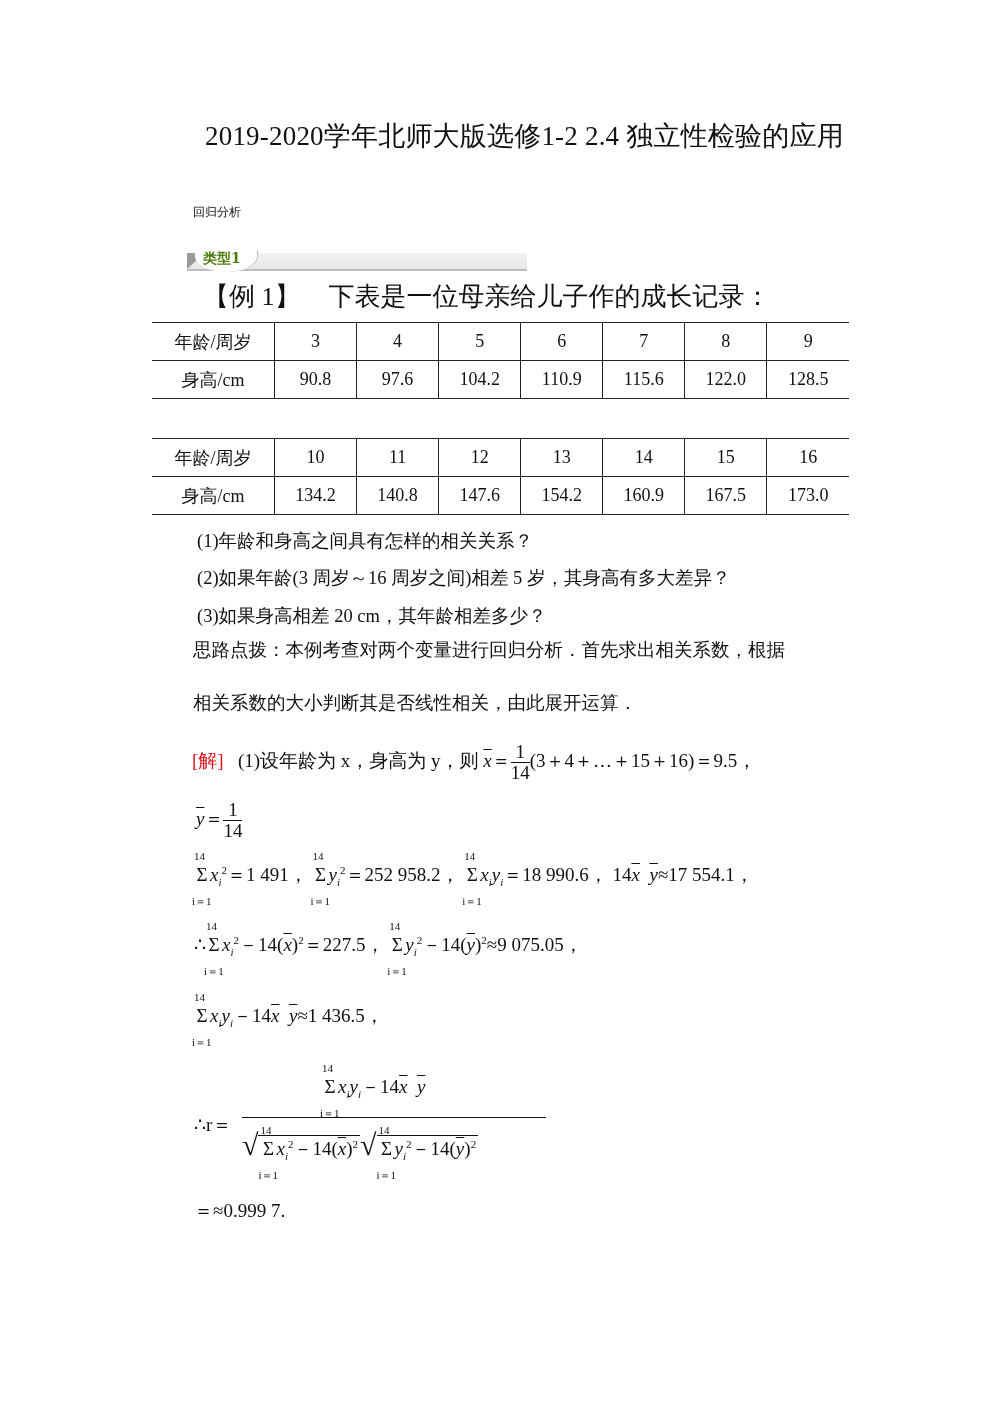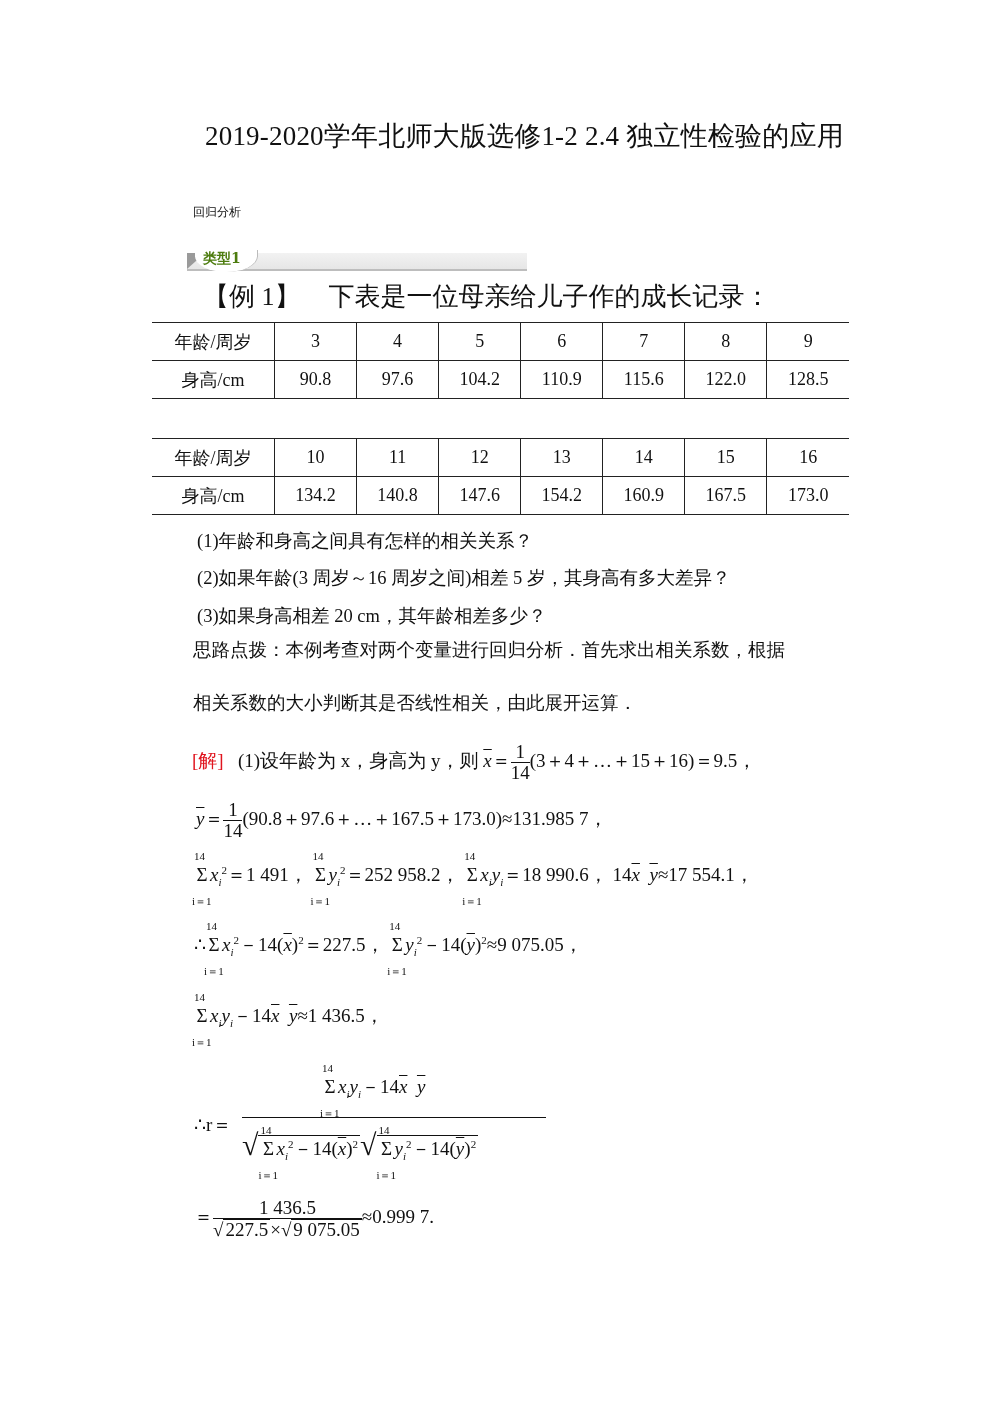--- a/index.html
+++ b/index.html
@@ -122,21 +122,21 @@
 <div class="abs hint" style="top:637px">思路点拨：本例考查对两个变量进行回归分析．首先求出相关系数，根据</div>
 <div class="abs hint" style="top:690px">相关系数的大小判断其是否线性相关，由此展开运算．</div>
 
 <div class="abs math" style="left:192px; top:742px">
   <span class="red">[解]</span>
   &nbsp;&nbsp;<span>(1)设年龄为 x，身高为 y，则</span>
   <span class="ov">x</span>＝<span class="frac"><span class="n">1</span><span class="d">14</span></span><span>(3＋4＋…＋15＋16)＝9.5，</span>
 </div>
 
 <div class="abs math" style="left:196px; top:800px">
-  <span class="ov">y</span>＝<span class="frac"><span class="n">1</span><span class="d">14</span></span><span>(90.8＋97.6＋…＋167.5＋173.0)≈131.985 7，</span>
+  <span class="ov">y</span>＝<span class="frac"><span class="n">1</span><span class="d">14</span></span>
 </div>
 
 <div class="abs math" style="left:194px; top:862px">
   <span class="sum">Σ<span class="up">14</span><span class="lo">i＝1</span></span><span class="it">x</span><sub>i</sub><sup>2</sup><span>＝1 491，</span>
   <span class="sum">Σ<span class="up">14</span><span class="lo">i＝1</span></span><span class="it">y</span><sub>i</sub><sup>2</sup><span>＝252 958.2，</span>
   <span class="sum">Σ<span class="up">14</span><span class="lo">i＝1</span></span><span class="it">x</span><sub>i</sub><span class="it">y</span><sub>i</sub><span>＝18 990.6，</span>
   14<span class="ov">x</span>&nbsp;&nbsp;<span class="ov">y</span><span>≈17 554.1，</span>
 </div>
 
 <div class="abs math" style="left:194px; top:932px">
@@ -153,14 +153,14 @@
   <div class="abs" style="left:128px; top:4px">
     <span class="sum">Σ<span class="up">14</span><span class="lo">i＝1</span></span><span class="it">x</span><sub>i</sub><span class="it">y</span><sub>i</sub>－14<span class="ov">x</span>&nbsp;&nbsp;<span class="ov">y</span>
   </div>
   <div class="abs" style="left:48px; top:47px; width:304px; border-top:1px solid #111"></div>
   <div class="abs" style="left:48px; top:58px">
     <span style="font-size:30px">√</span><span class="sqrt"><span class="sum">Σ<span class="up">14</span><span class="lo">i＝1</span></span><span class="it">x</span><sub>i</sub><sup>2</sup>－14(<span class="ov">x</span>)<sup>2</sup></span><span style="font-size:30px">√</span><span class="sqrt"><span class="sum">Σ<span class="up">14</span><span class="lo">i＝1</span></span><span class="it">y</span><sub>i</sub><sup>2</sup>－14(<span class="ov">y</span>)<sup>2</sup></span>
   </div>
 </div>
 
 <div class="abs math" style="left:194px; top:1198px">
-  ＝<span class="frac"><span class="n">1 436.5</span><span class="d"><span>√</span><span class="sqrt">227.5</span>×<span>√</span><span class="sqrt">9 075.05</span></span></span><span>≈0.999 7.</span>
+  ＝<span>≈0.999 7.</span>
 </div>
 
 </body></html>

